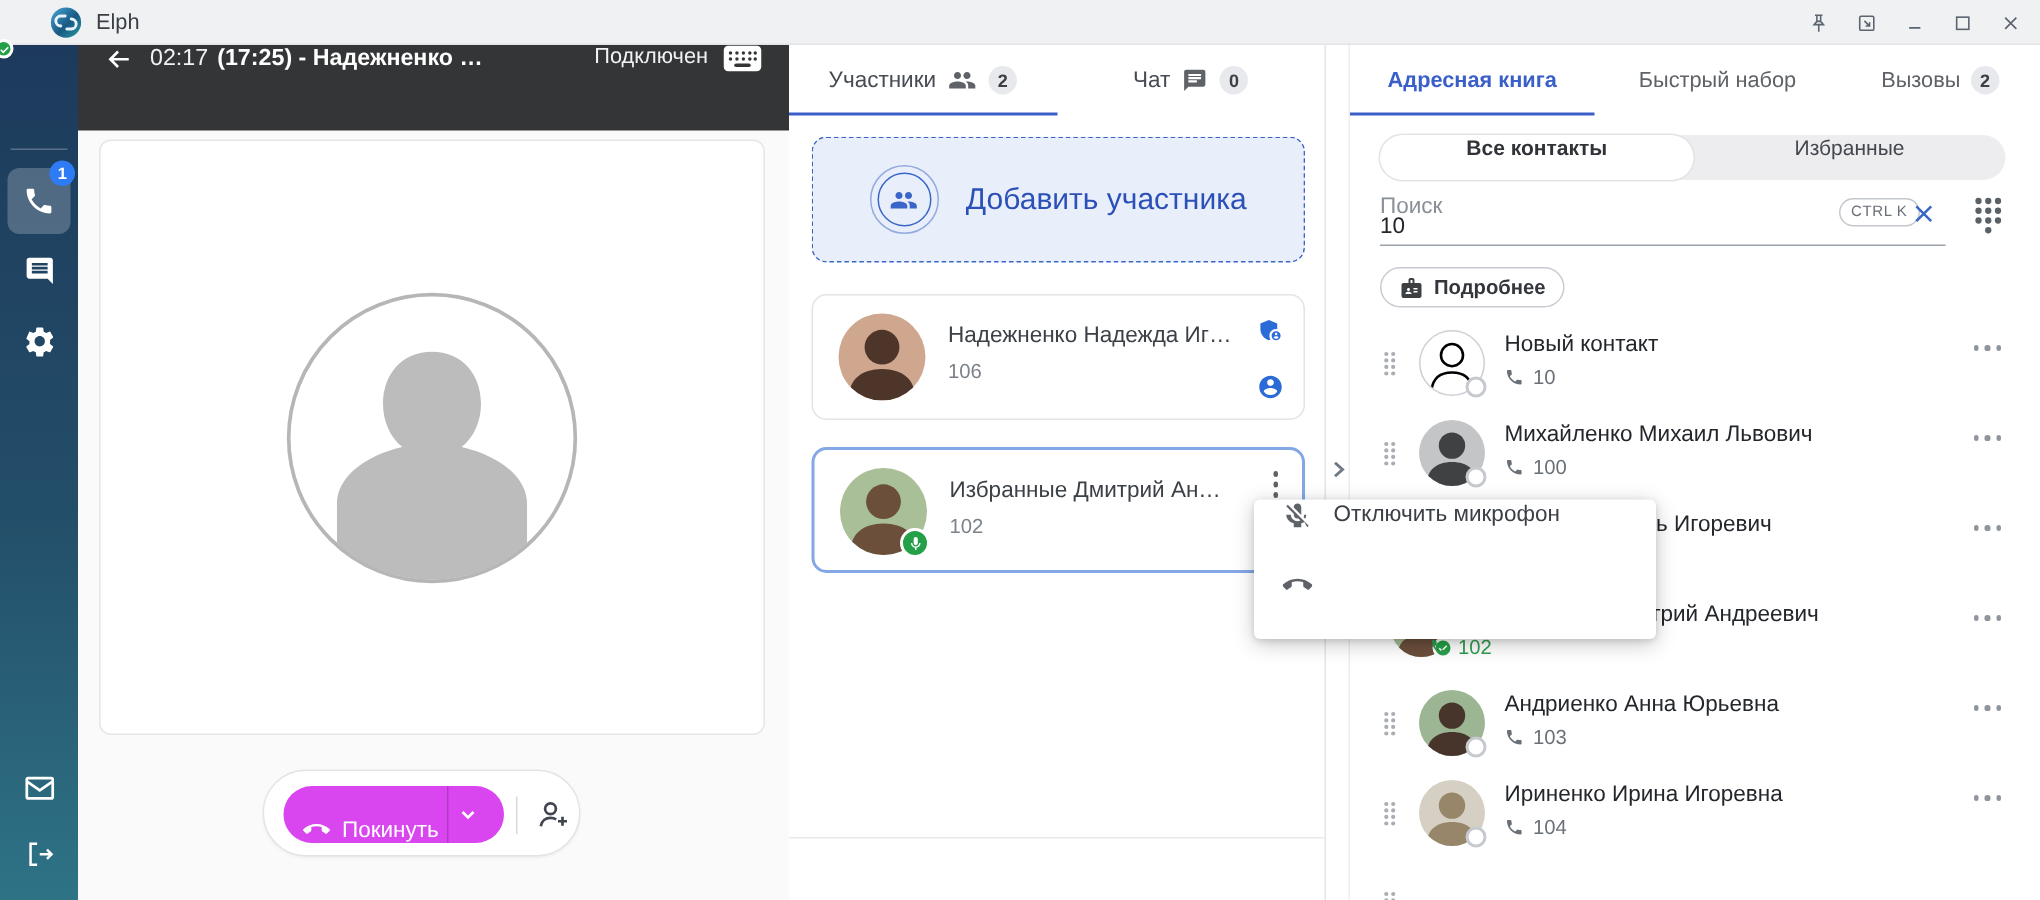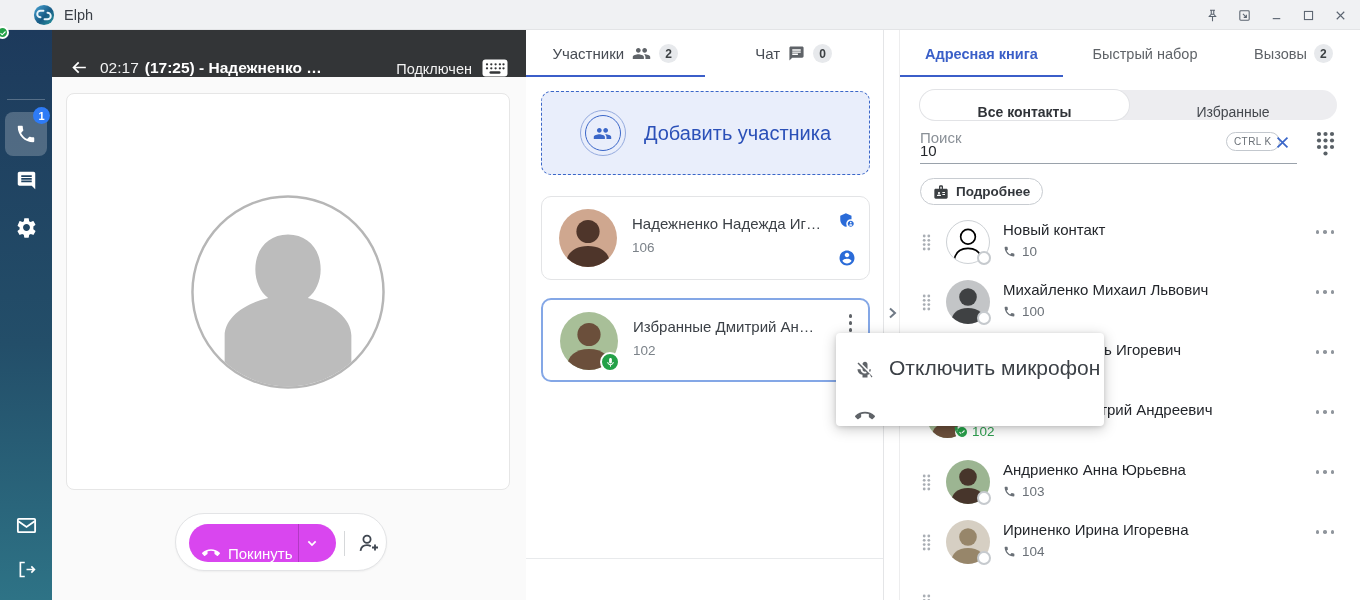--- a/index.html
+++ b/index.html
@@ -31,21 +31,21 @@
   .av-mih{--bg:#c3c5c7;--fg:#3f4143}
   .av-and{--bg:#9cb592;--fg:#47352b}
   .av-iri{--bg:#d6cfc3;--fg:#97866a}
   .av-new .ph{background:#fff;border:1px solid #cdd1d5}
   .sub{position:absolute;right:-1px;bottom:-1px;width:14px;height:14px;border-radius:50%;background:#fff;border:2px solid #c6cace}
   .sub.on{background:#24a148;border-color:#fff;display:flex;align-items:center;justify-content:center;color:#fff}
   .micb{position:absolute;right:-2px;bottom:-2px;width:20px;height:20px;border-radius:50%;background:#24a148;border:2px solid #fff;color:#fff;display:flex;align-items:center;justify-content:center}
 
   
   .call-panel{position:absolute;left:52px;top:30px;width:474px;bottom:0;background:#fafafa}
-  .call-header{position:absolute;left:0;top:0;right:0;height:47px;background:#333537;display:flex;align-items:flex-end;color:#fff}
+  .call-header{position:absolute;left:0;top:0;right:0;height:57px;background:#333537;display:flex;align-items:flex-start;color:#fff}
   .back-btn{margin-left:18px;width:19px;height:19px;color:#fff}
   .call-elapsed{margin-left:11px;font-size:15.5px;color:#f2f2f2}
   .call-title{margin-left:6px;font-size:15.5px;font-weight:700;color:#fff;white-space:nowrap}
   .call-status{margin-left:auto;font-size:14.5px;color:#f2f2f2}
   .kbd-ico{margin:0 18px 0 10px}
   .video-card{position:absolute;left:14px;top:63px;width:444px;height:397px;background:#fff;border:1px solid #e6e6e6;border-radius:8px}
   .vid-ph{position:absolute;left:50%;top:50%;transform:translate(-50%,-50%);width:198px;height:198px}
   .controls-pill{position:absolute;left:123px;top:483px;width:212px;height:58px;background:#fff;border:1px solid #e3e4e6;border-radius:29px;box-shadow:0 1px 2px rgba(0,0,0,.05)}
   .leave-btn{position:absolute;left:13px;top:10px;width:147px;height:38px;background:#d946ef;border-radius:19px;color:#fff;display:flex;align-items:flex-end;cursor:pointer}
   .leave-ico{margin-left:13px;width:18px;height:18px}
@@ -84,21 +84,21 @@
   .gutter-chev{position:absolute;left:3px;top:276px;width:11px;height:14px;color:#707a86;cursor:pointer}
 
   
   .rp{position:absolute;left:900px;top:30px;right:0;bottom:0;background:#fff}
   .rp-tabs{position:absolute;top:0;left:0;right:0;height:47px;display:flex}
   .rp-tab{display:flex;align-items:center;justify-content:center;gap:7px;font-size:14.5px;font-weight:500;color:#5f6368;position:relative;cursor:pointer}
   .rp-tab.t1{width:163px}.rp-tab.t2{width:164px}.rp-tab.t3{flex:1}
   .rp-tab.active{color:#3a5fc8;font-weight:700}
   .rp-tab.active::after{content:"";position:absolute;left:0;right:0;bottom:0;height:2px;background:#3b5ec9}
   .seg{position:absolute;left:20px;top:60px;width:417px;height:30px;background:#ededf0;border-radius:16px}
-  .seg-opt{position:absolute;top:0;height:30px;display:flex;align-items:flex-end;justify-content:center;font-size:14px;cursor:pointer}
+  .seg-opt{position:absolute;top:0;height:30px;display:flex;align-items:flex-start;justify-content:center;font-size:14px;cursor:pointer}
   .seg-all{left:0;width:209px;background:#fff;border-radius:15px;font-weight:600;color:#303338;box-shadow:0 0 0 1px #e2e3e6}
   .seg-fav{left:209px;width:208px;color:#44484e;font-weight:500}
   .search-label{position:absolute;left:20px;top:99px;font-size:15px;color:#8a9097}
   .search-value{position:absolute;left:20px;top:112px;font-size:15px;color:#23262b}
   .search-line{position:absolute;left:20px;top:133px;width:377px;height:1px;background:#9aa2ab}
   .kbd-chip{position:absolute;left:326px;top:102px;height:19px;padding:0 7px;border:1px solid #c3c8ce;border-radius:10px;font-size:10px;color:#6a7077;display:flex;align-items:center;letter-spacing:.4px;background:#fff}
   .clear-x{position:absolute;left:374px;top:104px;width:17px;height:17px;color:#3a66c8;cursor:pointer}
   .dialpad{position:absolute;left:416px;top:101px;width:19px;height:25px;color:#596066;cursor:pointer}
   .details-btn{position:absolute;left:20px;top:148px;height:27px;padding:0 12px;border:1px solid #c8ccd1;border-radius:14px;display:flex;align-items:center;gap:7px;font-size:13.5px;font-weight:600;color:#33373c;background:#fff;cursor:pointer}
   .det-ico{width:16px;height:16px;color:#3c4043}
@@ -109,21 +109,21 @@
   .crow .cphone{position:absolute;left:103px;top:32px;display:flex;align-items:center;gap:6px;color:#6a7077;font-size:13.5px}
   .crow .cphone svg{width:13px;height:13px;fill:currentColor}
   .crow .kebab-h{position:absolute;right:26px;top:18px;display:flex;gap:4px;cursor:pointer}
   .crow .kebab-h i{width:3.5px;height:3.5px;border-radius:50%;background:#8f959c}
   .crow.active .cav{left:27px;top:5px;width:41px;height:41px}
   .crow.active .cname{left:83px}
   .crow.active .cphone{left:53px;color:#2e9e4f}
 
   
   .ctx{position:absolute;left:836px;top:333px;width:268px;height:93px;background:#fff;border-radius:4px;box-shadow:0 3px 14px rgba(0,0,0,.22),0 1px 4px rgba(0,0,0,.12);z-index:40;padding-top:1px}
-  .ctx-item{height:46px;display:flex;align-items:flex-end;gap:14px;padding-left:19px;font-size:21px;color:#3b4046;cursor:pointer}
+  .ctx-item{height:46px;display:flex;align-items:flex-start;gap:14px;padding-left:19px;font-size:15px;color:#3b4046;cursor:pointer}
   .ctx-item .m-ico{width:20px;height:20px;color:#5f6368}
 </style>
 </head>
 <body>
 
 <svg width="0" height="0" style="position:absolute">
   <defs>
     <linearGradient id="lg" x1="0" y1="0" x2="1" y2="1">
       <stop offset="0" stop-color="#4aa7d8"></stop>
         <stop offset=".55" stop-color="#175a84"></stop>

